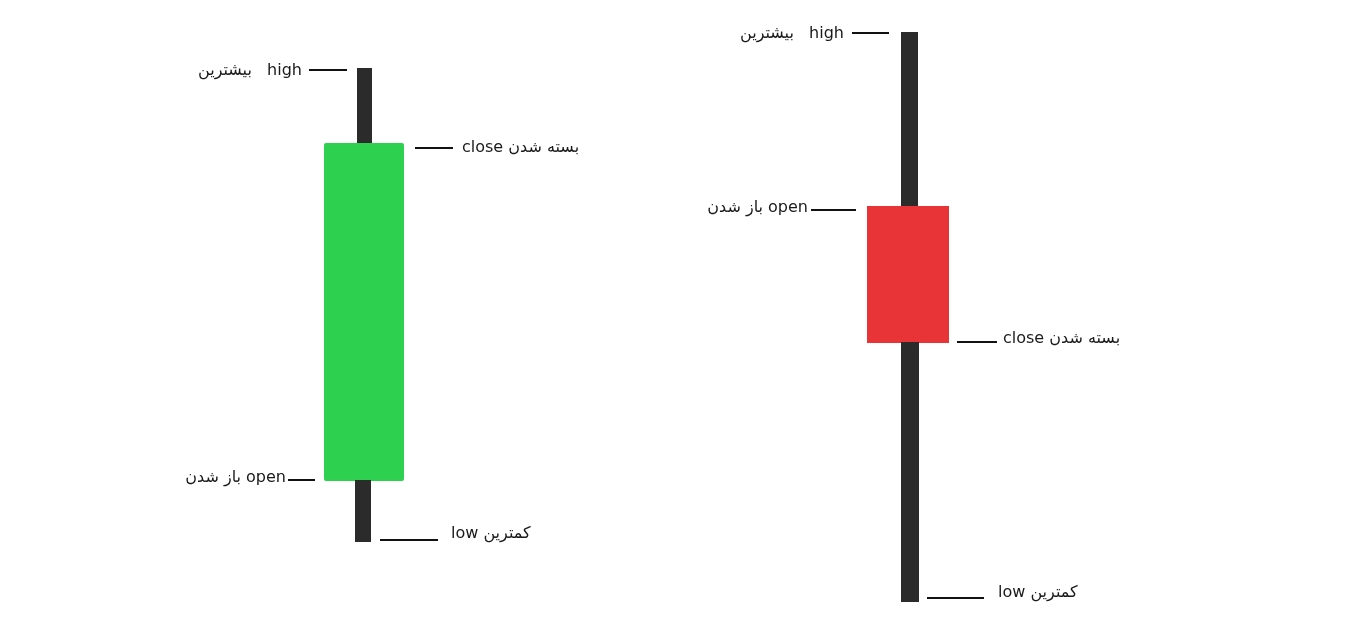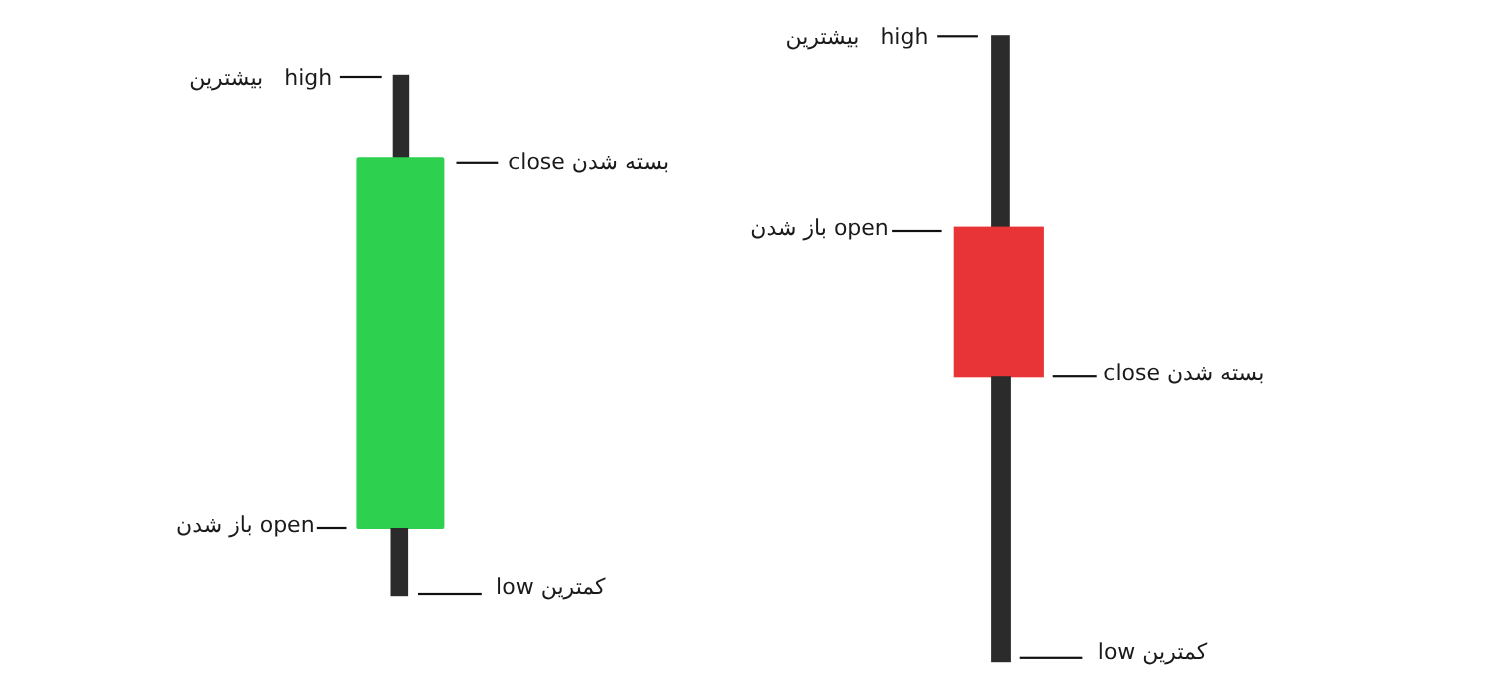--- a/index.html
+++ b/index.html
@@ -3,21 +3,21 @@
   <meta charset="utf-8">
   <style>
     html, body { margin: 0; padding: 0; background: #ffffff; }
     body { width: 1350px; height: 629px; position: relative; overflow: hidden;
            font-family: "DejaVu Sans", "Liberation Sans", sans-serif; color: #1a1a1a; }
     .abs { position: absolute; }
     .wick { background: #2b2b2b; }
     .body-green { background: #2dd04f; border-radius: 2px; }
     .body-red { background: #e83436; }
     .leader { background: #111111; height: 2px; }
-    .label { font-size: 20px; line-height: 24px; white-space: nowrap; }
+    .label { font-size: 16px; line-height: 24px; white-space: nowrap; }
     .fa { direction: rtl; unicode-bidi: embed; }
   </style>
 </head>
 <body>
 
 <div>
   <div class="abs wick" style="left:357px; top:68px; width:15px; height:76px;"></div>
   <div class="abs body-green" style="left:324px; top:143px; width:80px; height:338px;"></div>
   <div class="abs wick" style="left:355px; top:480px; width:16px; height:62px;"></div>
 

